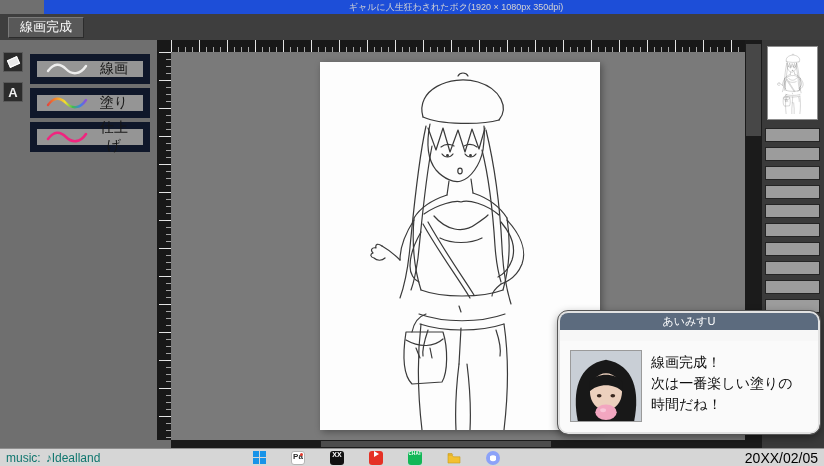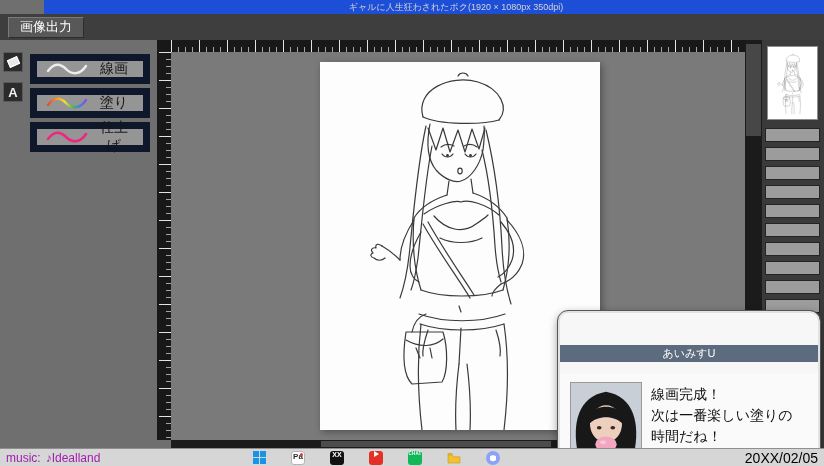--- a/index.html
+++ b/index.html
@@ -68,30 +68,30 @@
   .nav-thumb{position:absolute;left:5px;top:6px;width:51px;height:74px;background:#fff;
     border:1px solid #8d8d8d;display:flex;align-items:center;justify-content:center;cursor:pointer;}
   .layer-rows{position:absolute;left:3px;top:88px;display:flex;flex-direction:column;gap:5px;}
   .layer-row{width:55px;height:14px;background:#9c9c9c;border:1px solid #242424;cursor:pointer;}
 
   
   .dialog{position:absolute;left:558px;top:311px;width:262px;background:#f7f7f7;
     border:2px solid #e2e2e2;outline:1px solid #565656;border-radius:10px;overflow:hidden;
     box-shadow:0 3px 10px rgba(0,0,0,.45);}
   .dialog-title{height:17px;background:#5c6b7e;color:#fff;font-size:11px;
-    display:flex;align-items:center;justify-content:center;margin-top:32px;}
+    display:flex;align-items:center;justify-content:center;}
   .dialog-body{display:flex;padding:9px 8px 10px 10px;gap:9px;background:#fafafa;margin-top:11px;}
   .avatar{width:72px;height:72px;border:1px solid #9a9a9a;flex:none;overflow:hidden;}
   .dialog-text{font-size:14px;color:#0e0e0e;line-height:1.5;padding-top:2px;}
 
   
   .taskbar{position:absolute;left:0;top:448px;width:824px;height:18px;background:#d6d6d6;
     border-top:1px solid #8f8f8f;}
   .music{position:absolute;left:6px;top:0;height:17px;display:flex;align-items:center;gap:5px;
-    font-size:12px;color:#a21caf;}
+    font-size:12px;color:#0f766e;}
   .task-icons{position:absolute;left:252px;top:0;height:17px;display:flex;align-items:center;gap:25px;}
   .tb-icon{width:14px;height:14px;display:flex;justify-content:center;cursor:pointer;}
   .win-flag{display:grid;grid-template-columns:6px 6px;grid-template-rows:6px 6px;gap:1px;}
   .win-flag i{background:#1793e8;display:block;}
   .icon-pa{background:#fff;border:1px solid #b5b5b5;border-radius:3px;color:#2b2b2b;
     font-size:8px;font-weight:bold;position:relative;}
   .icon-pa em{position:absolute;right:1px;top:1px;width:3px;height:3px;background:#e23a2e;border-radius:50%;}
   .icon-xx{background:#111;border-radius:3px;color:#fff;font-size:7px;font-weight:bold;}
   .icon-video{background:#e53125;border-radius:3px;}
   .icon-video i{display:block;width:0;height:0;border-left:5px solid #fff;
@@ -175,21 +175,21 @@
 
   <div class="titlebar">
     <span>ギャルに人生狂わされたボク(1920 × 1080px 350dpi)</span>
     <span class="win-controls">
       <span>□</span>
       <span>✕</span>
     </span>
   </div>
 
   <div class="menubar">
-    <button class="menu-btn">画像出力</button>
+    <button class="menu-btn">線画完成</button>
   </div>
 
   <div class="tool-btn" id="tool-eraser">
     <span class="eraser-glyph"></span>
   </div>
   <div class="tool-btn" id="tool-text">
     <span>A</span>
   </div>
 
   <div class="layer-panel">

